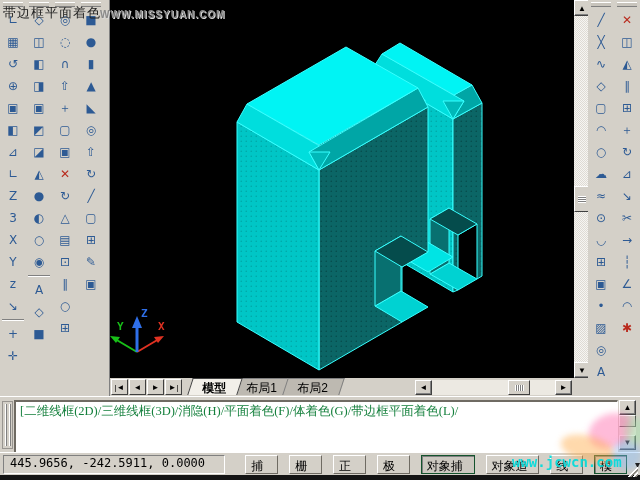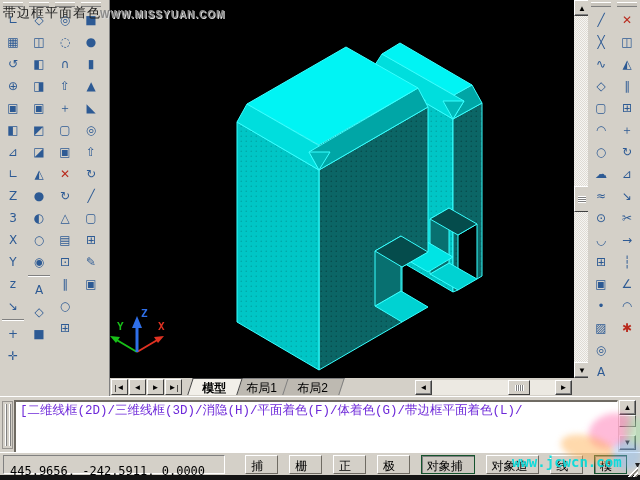--- a/index.html
+++ b/index.html
@@ -81,34 +81,34 @@
              background:repeating-linear-gradient(90deg,#fff 0 1px, #808080 1px 2px); }
 
   
   #cmdwin { position:absolute; left:0; top:396px; width:640px; height:56px; background:#d4d0c8;
             border-top:1px solid #fff; padding:2px 2px 2px 0; }
   #cmd-grip { position:absolute; left:2px; top:4px; width:11px; height:48px; background:#d4d0c8;
               border:1px solid #989590; display:flex; gap:2px; justify-content:center; padding-top:2px; }
   #cmd-grip i { display:block; width:2px; height:42px; background:linear-gradient(90deg,#fff 50%,#808080 50%); }
   #cmd-text { position:absolute; left:14px; top:3px; width:604px; height:66px; background:#fff;
               border-top:2px solid #6f6b63; border-left:2px solid #6f6b63; border-right:1px solid #fff; border-bottom:1px solid #fff;
-              font-family:Liberation Mono, monospace; font-size:12.5px; color:#6d28d9;
+              font-family:Liberation Serif, serif; font-size:12.5px; color:#15803d;
               padding:1px 4px; line-height:16px; overflow:hidden; cursor:text; }
   #cmd-vscroll { position:absolute; right:4px; top:3px; width:17px; height:50px; background:#ece9e2; }
   #cv-up   { left:0; top:0; width:17px; height:15px; }
   #cv-down { left:0; top:35px; width:17px; height:15px; }
   #cv-thumb{ position:absolute; left:0; top:15px; width:17px; height:12px; background:#d4d0c8;
              border-top:1px solid #fff; border-left:1px solid #fff; border-right:1px solid #404040; border-bottom:1px solid #404040; }
 
   
   #statusbar { position:absolute; left:0; top:452px; width:640px; height:23px; background:#d4d0c8;
                border-top:1px solid #fff; display:flex; align-items:center; }
   #coords { width:240px; height:19px; margin-left:3px; background:#d4d0c8;
             border-top:1px solid #808080; border-left:1px solid #808080; border-bottom:1px solid #fff; border-right:1px solid #fff;
-            font-family:"DejaVu Sans Mono", monospace; font-size:12px; color:#000; padding:8px 0 0 6px; }
+            font-family:"DejaVu Sans Mono", monospace; font-size:12px; color:#000; padding:0 0 0 6px; }
   #status-btns { display:flex; margin-left:20px; gap:11px; }
   .st-btn { height:19px; padding:2px 5px 0 5px; font-size:12px; color:#000; background:#d4d0c8; cursor:pointer;
             border-top:1px solid #fff; border-left:1px solid #fff; border-right:1px solid #6f6b63; border-bottom:1px solid #6f6b63; }
   .st-btn.pressed { border:1px solid #14532d; background:#ccc8c0; box-shadow:inset 1px 1px 0 #808080; }
   #st-tri { margin-left:8px; font-size:10px; color:#202020; z-index:60; }
   #st-grip { position:absolute; right:2px; bottom:3px; width:12px; height:12px; z-index:60;
              background:
                linear-gradient(135deg, transparent 0 58%, #fff 58% 64%, #8a867e 64% 72%, transparent 72% 78%, #fff 78% 84%, #8a867e 84% 92%, transparent 92%); }
   #bottom-strip { position:absolute; left:0; top:475px; width:640px; height:5px; background:#141414; }
 </style>

